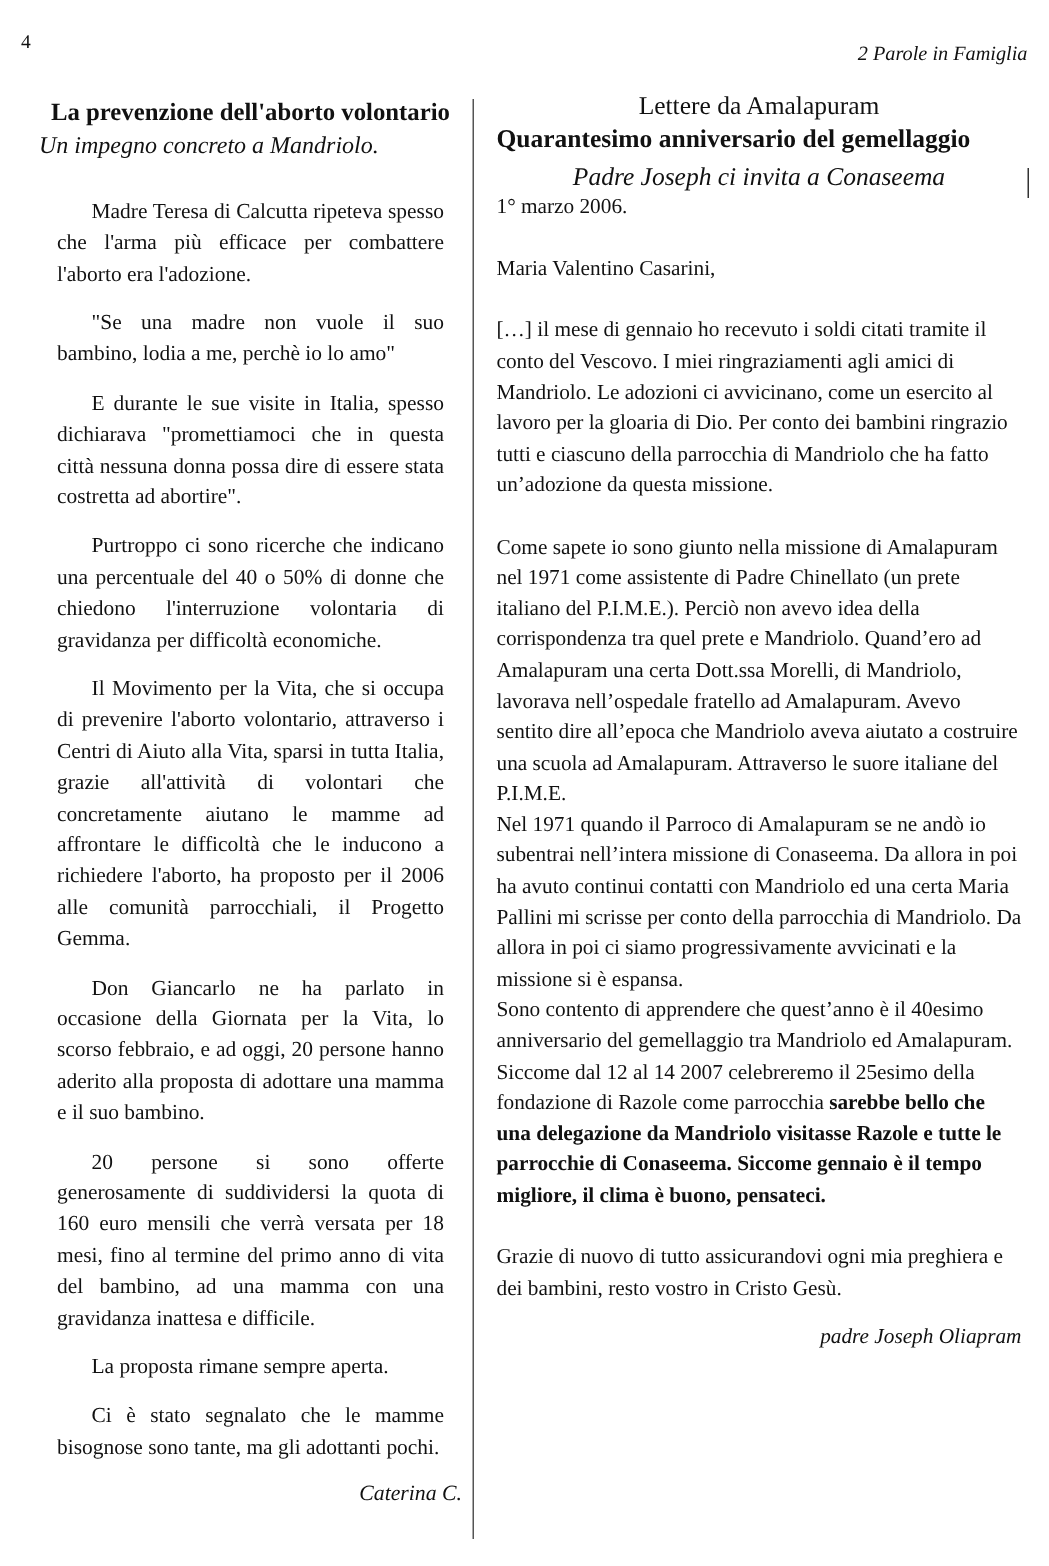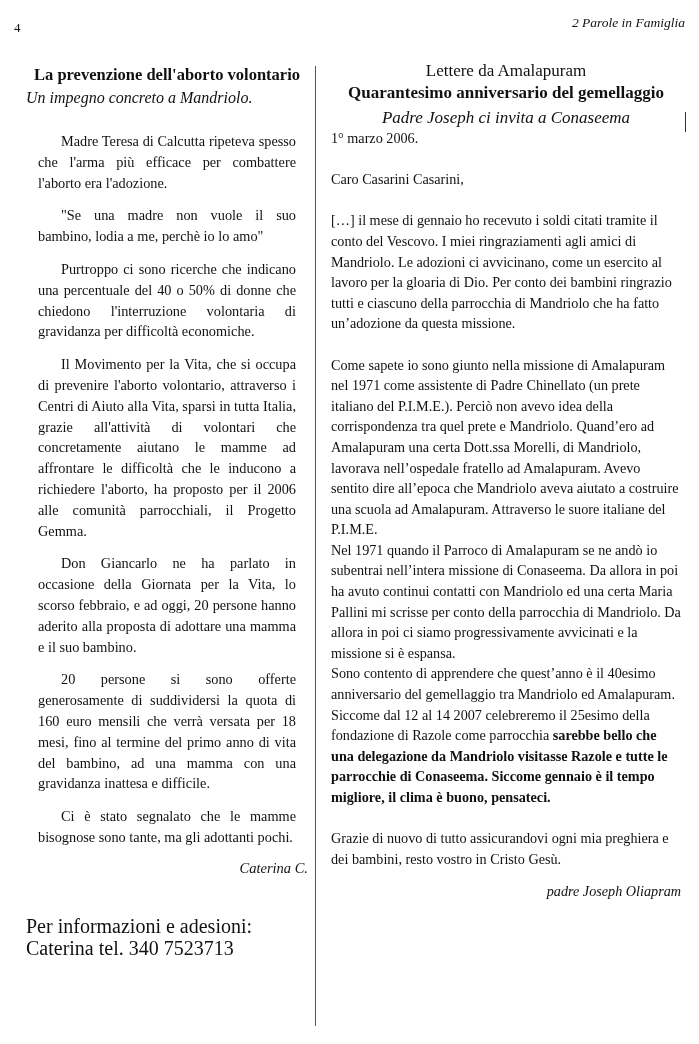--- a/index.html
+++ b/index.html
@@ -1,34 +1,34 @@
 <!DOCTYPE html>
 <html><head>
 <meta charset="utf-8">
 <style>
   html, body { margin:0; padding:0; background:#fff; }
   body { width:699px; height:1044px; position:relative; overflow:hidden;
          font-family:"DejaVu Serif","Liberation Serif",serif; color:#111; }
   .page-num { position:absolute; left:14px; top:20px; font-size:13px; font-family:"Liberation Serif",serif; }
-  .running-head { position:absolute; right:14px; top:15px; font-size:13.5px; font-style:italic; font-family:"Liberation Serif",serif; }
+  .running-head { position:absolute; right:14px; top:28px; font-size:13.5px; font-style:italic; font-family:"Liberation Serif",serif; }
   .divider { position:absolute; left:315px; top:66px; width:1px; height:960px; background:#555; }
   .side-mark { position:absolute; left:685px; top:112px; width:1px; height:20px; background:#333; }
 
   .col-left { position:absolute; left:26px; top:64px; width:282px; }
   .col-right { position:absolute; left:331px; top:60px; width:350px; }
 
   .l-title { text-align:center; font-weight:bold; font-size:16.5px; line-height:21px; font-family:"Liberation Serif",serif; }
   .l-subtitle { text-align:left; font-style:italic; font-size:16px; margin-top:4px; font-family:"Liberation Serif",serif; }
   .l-body { margin-top:24px; font-size:14.3px; line-height:20.8px; text-align:justify; font-family:"Liberation Serif",serif; }
   .l-body p { margin:12px; text-indent:23px; }
   .l-sign { text-align:right; font-style:italic; font-size:14.5px; margin-top:10px; font-family:"Liberation Serif",serif; }
   .l-info { margin-top:38px; font-size:20px; line-height:22px; font-family:"Liberation Serif",serif; }
 
   .r-head1 { text-align:center; font-size:17px; line-height:22px; font-family:"Liberation Serif",serif; }
-  .r-head2 { text-align:center; font-weight:bold; font-size:17px; line-height:22px; font-family:"Liberation Serif",serif; }
+  .r-head2 { font-weight:bold; font-size:17px; line-height:22px; font-family:"Liberation Serif",serif; }
   .r-head3 { text-align:center; font-style:italic; font-size:17px; margin-top:4px; font-family:"Liberation Serif",serif; }
   .r-body { font-size:14.2px; line-height:20.6px; font-family:"Liberation Serif",serif; }
   .r-body p { margin:0; }
   .r-date { margin-top:24px; }
   .gap { height:20.6px; }
   .r-sign { text-align:right; font-style:italic; font-size:14.2px; margin-top:14px; font-family:"Liberation Serif",serif; }
   b { font-weight:bold; }
 </style>
 </head>
 <body>
@@ -37,41 +37,43 @@
 <div class="running-head">2 Parole in Famiglia</div>
 <div class="divider"></div>
 <div class="side-mark"></div>
 
 <div class="col-left">
   <div class="l-title">La prevenzione dell'aborto volontario</div>
   <div class="l-subtitle">Un impegno concreto a Mandriolo.</div>
   <div class="l-body">
     <p>Madre Teresa di Calcutta ripeteva spesso che l'arma più efficace per combattere l'aborto era l'adozione.</p>
     <p>"Se una madre non vuole il suo bambino, lodia a me, perchè io lo amo"</p>
+    <p>E durante le sue visite in Italia, spesso dichiarava "promettiamoci che in questa città nessuna donna possa dire di essere stata costretta ad abortire".</p>
     <p>Purtroppo ci sono ricerche che indicano una percentuale del 40 o 50% di donne che chiedono l'interruzione volontaria di gravidanza per difficoltà economiche.</p>
     <p>Il Movimento per la Vita, che si occupa di prevenire l'aborto volontario, attraverso i Centri di Aiuto alla Vita, sparsi in tutta Italia, grazie all'attività di volontari che concretamente aiutano le mamme ad affrontare le difficoltà che le inducono a richiedere l'aborto, ha proposto per il 2006 alle comunità parrocchiali, il Progetto Gemma.</p>
     <p>Don Giancarlo ne ha parlato in occasione della Giornata per la Vita, lo scorso febbraio, e ad oggi, 20 persone hanno aderito alla proposta di adottare una mamma e il suo bambino.</p>
     <p>20 persone si sono offerte generosamente di suddividersi la quota di 160 euro mensili che verrà versata per 18 mesi, fino al termine del primo anno di vita del bambino, ad una mamma con una gravidanza inattesa e difficile.</p>
+    <p>La proposta rimane sempre aperta.</p>
     <p>Ci è stato segnalato che le mamme bisognose sono tante, ma gli adottanti pochi.</p>
   </div>
   <div class="l-sign">Caterina C.</div>
   <div class="l-info">
     <div>Per informazioni e adesioni:</div>
     <div>Caterina tel. 340 7523713</div>
   </div>
 </div>
 
 <div class="col-right">
   <div class="r-head1">Lettere da Amalapuram</div>
   <div class="r-head2">Quarantesimo anniversario del gemellaggio</div>
   <div class="r-head3">Padre Joseph ci invita a Conaseema</div>
   <div class="r-body">
     <p class="r-date">1° marzo 2006.</p>
     <div class="gap"></div>
-    <p>Caro Casarini Casarini,</p>
+    <p>Maria Valentino Casarini,</p>
     <div class="gap"></div>
     <p>[…] il mese di gennaio ho recevuto i soldi citati tramite il conto del Vescovo. I miei ringraziamenti agli amici di Mandriolo. Le adozioni ci avvicinano, come un esercito al lavoro per la gloaria di Dio. Per conto dei bambini ringrazio tutti e ciascuno della parrocchia di Mandriolo che ha fatto un’adozione da questa missione.</p>
     <div class="gap"></div>
     <p>Come sapete io sono giunto nella missione di Amalapuram nel 1971 come assistente di Padre Chinellato (un prete italiano del P.I.M.E.). Perciò non avevo idea della corrispondenza tra quel prete e Mandriolo. Quand’ero ad Amalapuram una certa Dott.ssa Morelli, di Mandriolo, lavorava nell’ospedale fratello ad Amalapuram. Avevo sentito dire all’epoca che Mandriolo aveva aiutato a costruire una scuola ad Amalapuram. Attraverso le suore italiane del P.I.M.E.</p>
     <p>Nel 1971 quando il Parroco di Amalapuram se ne andò io subentrai nell’intera missione di Conaseema. Da allora in poi ha avuto continui contatti con Mandriolo ed una certa Maria Pallini mi scrisse per conto della parrocchia di Mandriolo. Da allora in poi ci siamo progressivamente avvicinati e la missione si è espansa.</p>
     <p><span>Sono contento di apprendere che quest’anno è il 40esimo anniversario del gemellaggio tra Mandriolo ed Amalapuram. Siccome dal 12 al 14 2007 celebreremo il 25esimo della fondazione di Razole come parrocchia </span><b>sarebbe bello che una delegazione da Mandriolo visitasse Razole e tutte le parrocchie di Conaseema. Siccome gennaio è il tempo migliore, il clima è buono, pensateci.</b></p>
     <div class="gap"></div>
     <p>Grazie di nuovo di tutto assicurandovi ogni mia preghiera e dei bambini, resto vostro in Cristo Gesù.</p>
   </div>
   <div class="r-sign">padre Joseph Oliapram</div>

